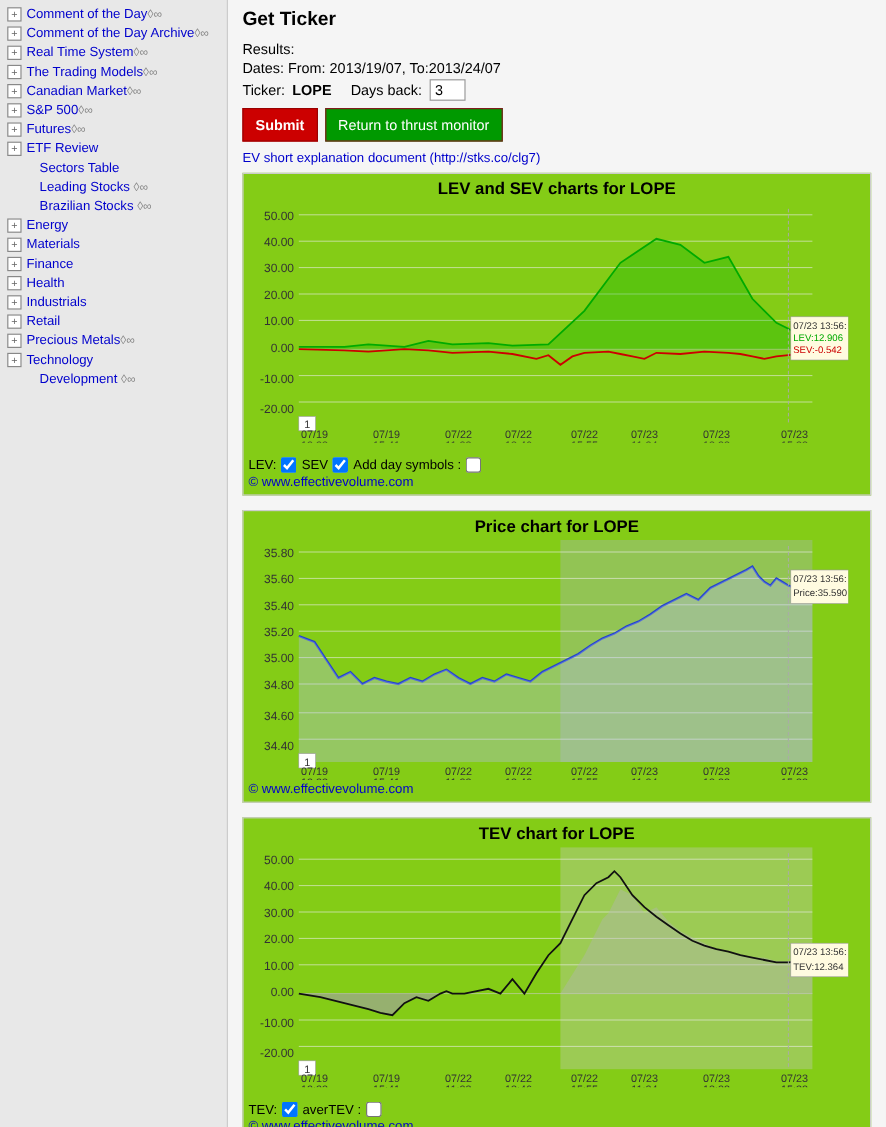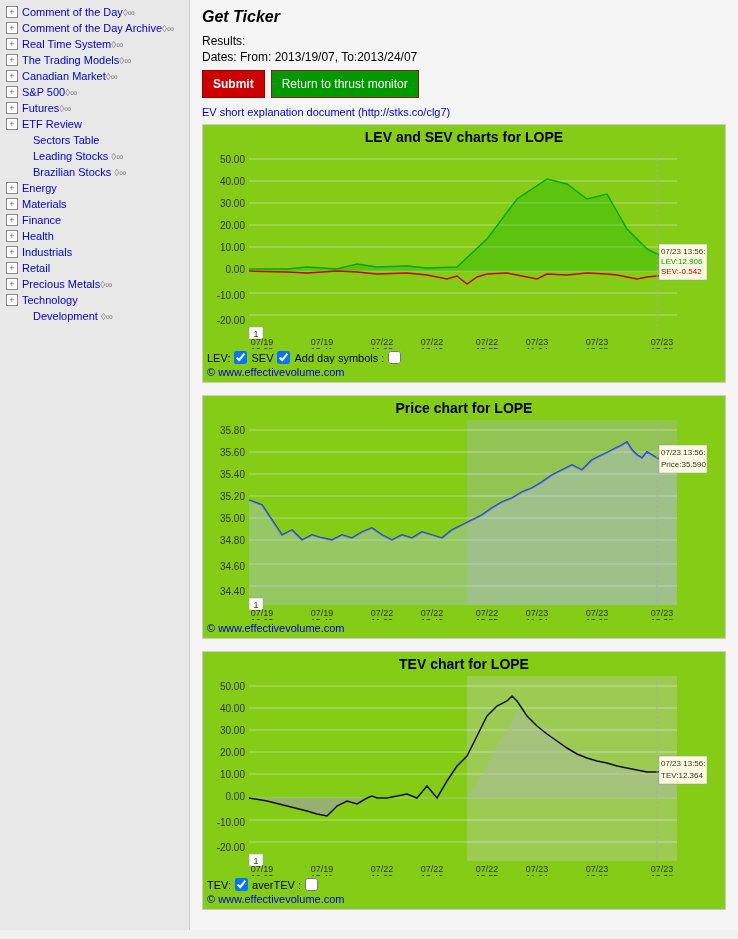--- a/index.html
+++ b/index.html
@@ -49,21 +49,20 @@
       flex: 1;
       background: #f5f5f5;
       padding: 8px 12px;
       overflow-y: auto;
     }
     .page-title {
       font-size: 16px;
       font-weight: bold;
       margin-bottom: 8px;
       color: #000;
-      font-style: italic;
     }
     .results-section {
       font-size: 12px;
       margin-bottom: 6px;
       color: #000;
     }
     .results-section div { margin-bottom: 2px; }
     .ticker-row {
       display: flex;
       align-items: center;
@@ -117,21 +116,21 @@
     }
     .chart-area {
       position: relative;
       width: 100%;
     }
     .checkbox-row {
       display: flex;
       align-items: flex-end;
       gap: 4px;
       font-size: 11px;
-      margin-top: 2px;
+      margin-top: 12px;
     }
     .copyright {
       font-size: 11px;
       color: #0000cc;
       margin-top: 2px;
     }
 
     
     svg { display: block; }
   </style>
@@ -228,20 +227,26 @@
     <span class="sidebar-sub"> ◊∞</span>
   </div>
 </div>
 
 <div id="main">
   <div class="page-title">Get Ticker</div>
 
   <div class="results-section">
     <div>Results:</div>
     <div>Dates: From: 2013/19/07, To:2013/24/07</div>
+    <div class="ticker-row">
+      <span class="ticker-label">Ticker:</span>
+      <span class="ticker-value">LOPE</span>
+      <span class="days-label">Days back:</span>
+      <span class="days-value">3</span>
+    </div>
   </div>
 
   <div style="display:flex; gap:6px; margin-bottom:8px;">
     <button class="btn-submit">Submit</button>
     <button class="btn-return">Return to thrust monitor</button>
   </div>
 
   <div class="ev-link">
     <span>EV short explanation document</span>
     <span>(http://stks.co/clg7)</span>

